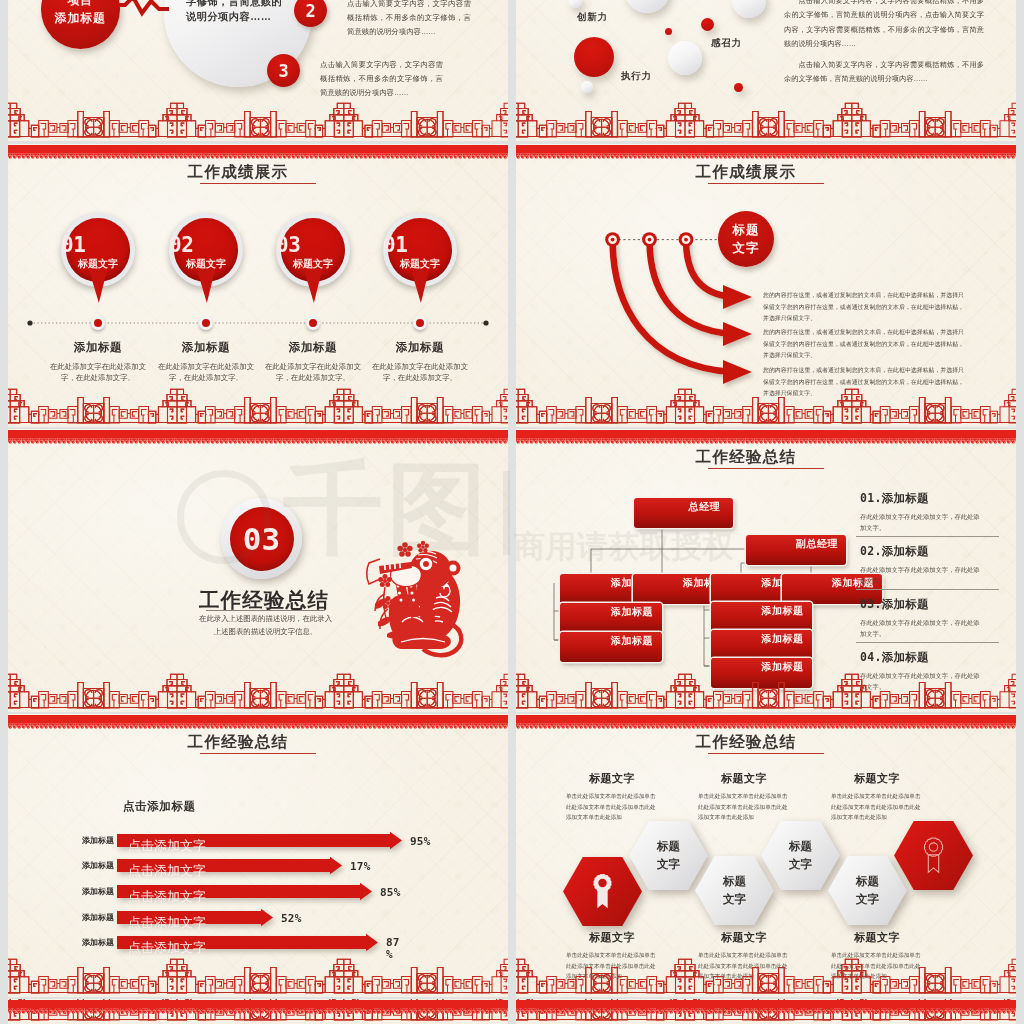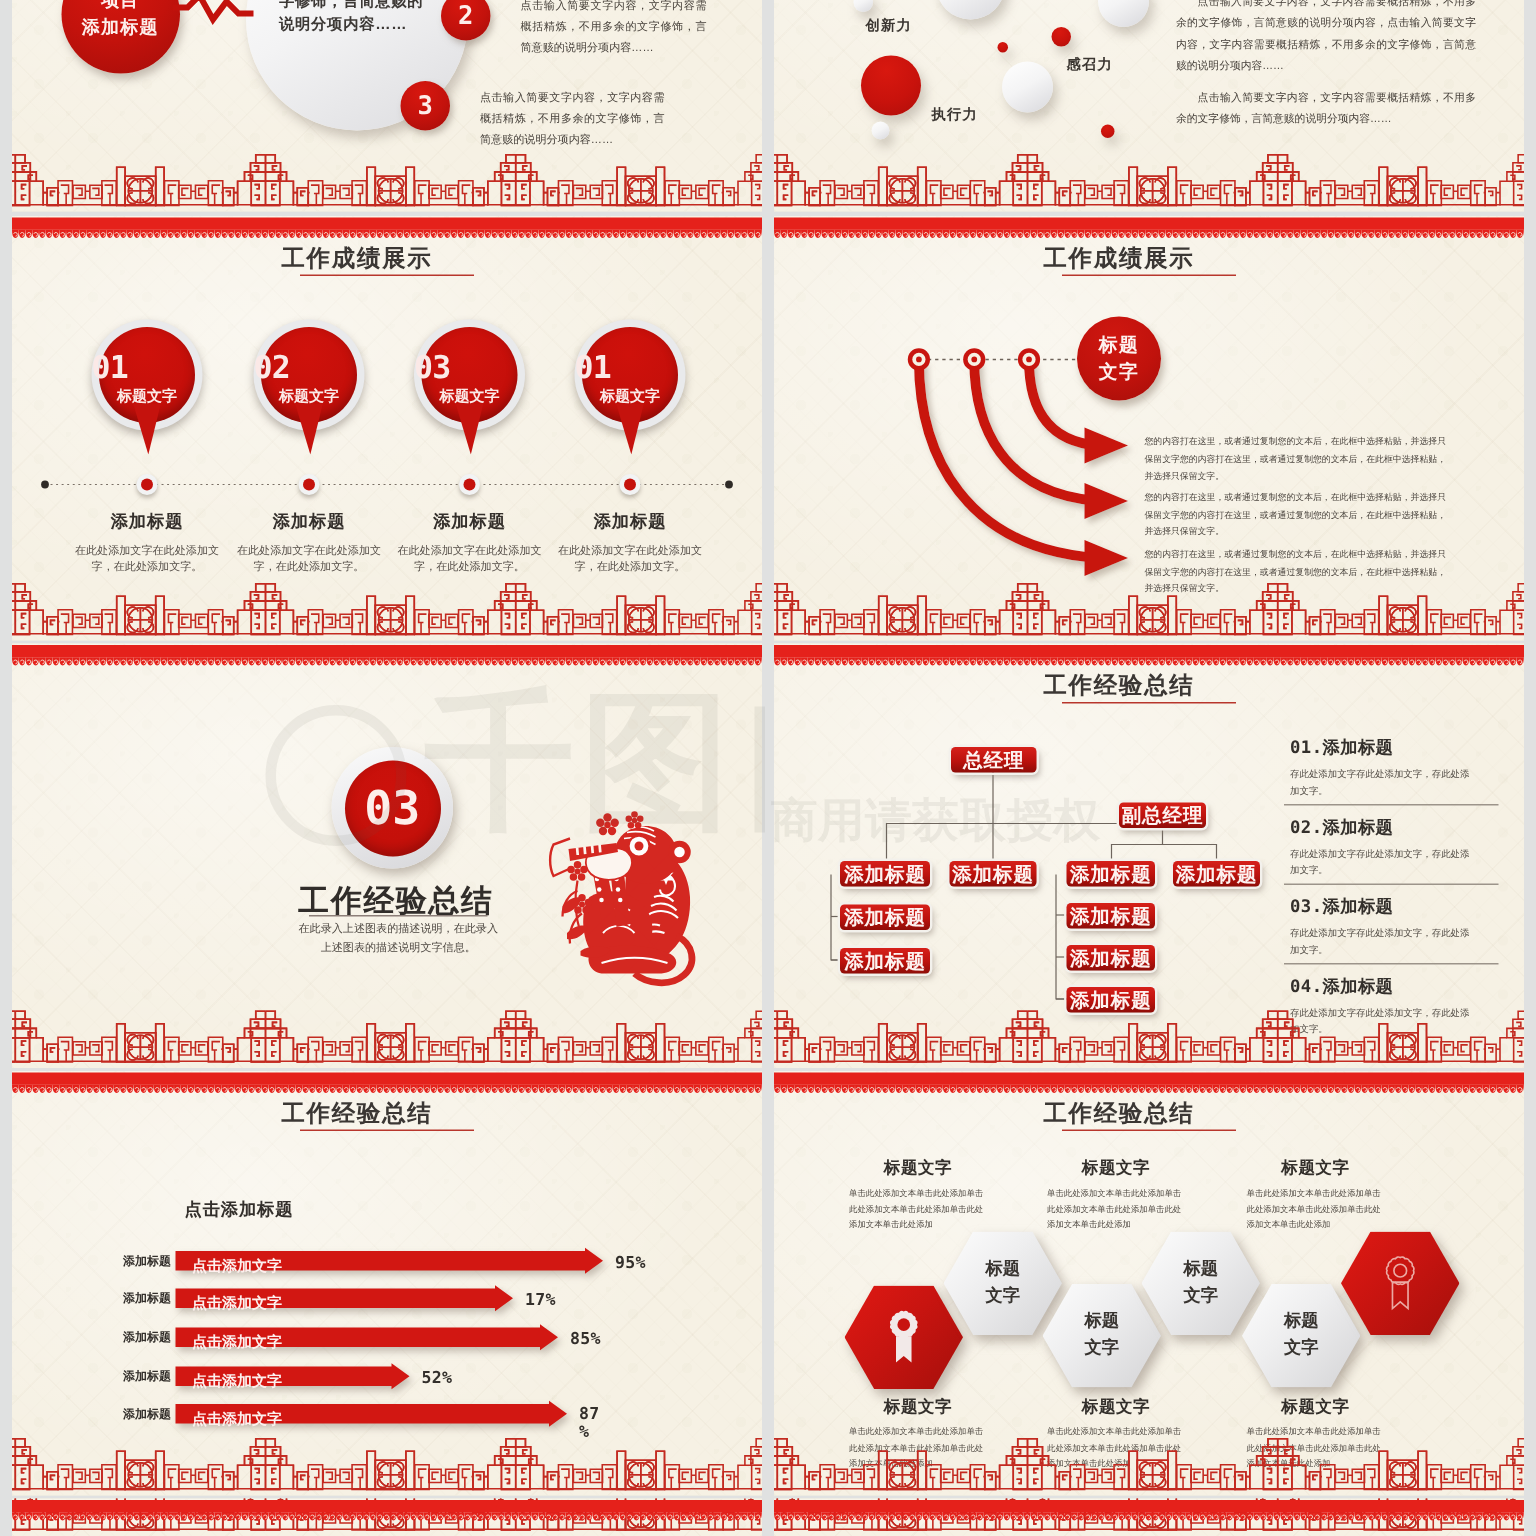--- a/index.html
+++ b/index.html
@@ -94,40 +94,40 @@
   .wm-logo-text{position:absolute;left:106px;top:-9px;font-size:100px;line-height:100px;
      font-weight:bold;color:rgba(96,92,86,.085);letter-spacing:4px;white-space:nowrap;}
   .wm-bar{position:absolute;left:326px;top:4px;width:7px;height:84px;
      background:rgba(96,92,86,.085);}
   .wm-l1{position:absolute;left:514px;top:476px;font-size:31px;font-weight:bold;
      color:rgba(96,92,86,.085);letter-spacing:0.4px;white-space:nowrap;}
   .wm-l2{position:absolute;left:514px;top:526px;font-size:31px;font-weight:bold;
      color:rgba(96,92,86,.085);letter-spacing:0.4px;white-space:nowrap;}
 
   
-  .org{position:absolute;height:17px;line-height:17px;text-align:center;border-radius:3px;
+  .org{position:absolute;height:30px;line-height:17px;text-align:center;border-radius:3px;
      background:linear-gradient(180deg,#d6201a 0%,#bc120d 55%,#8f0d08 100%);
-     color:#fdf2f0;font-size:13px;font-weight:bold;letter-spacing:.6px;
-     box-shadow:0 0 0 1.6px #f3f1ec, 2px 3px 4px rgba(140,128,116,.55);}
+     color:#fdf2f0;font-size:10px;font-weight:bold;letter-spacing:.6px;
+     box-shadow:0 0 0 1.6px #f3f1ec, 2px 3px 4px rgba(140,128,116,.55);padding-left:42px;}
   .s6-list{position:absolute;left:344px;top:62px;width:135px;}
   .s6-item{height:45px;}
   .s6-h{font-size:11.5px;font-weight:bold;color:#332f2b;letter-spacing:.3px;}
   .s6-h span:first-child{font-family:"DejaVu Sans Mono",monospace;}
   .s6-b{margin-top:5px;width:121px;font-size:6.3px;line-height:1.78;color:#4f4942;}
   .s6-sep{height:1px;background:#9c948a;margin:0 -4px 7px -4px;}
 
   
   .s7-h{position:absolute;left:115px;top:85px;font-size:11.5px;font-weight:bold;
      color:#332f2b;letter-spacing:.6px;}
   .bar-row{position:absolute;left:0;width:500px;height:13px;}
   .bar-cat{position:absolute;left:60px;top:1px;width:46px;text-align:right;
      font-size:8px;font-weight:bold;color:#332f2b;}
   .bar-svg{position:absolute;left:109px;top:0;height:13px;
      filter:drop-shadow(2px 3px 2.5px rgba(150,138,126,.5));}
-  .bar-lab{position:absolute;top:2.6px;font-size:10px;font-weight:bold;color:#fdf0ee;}
+  .bar-lab{position:absolute;top:2.6px;font-size:13px;font-weight:normal;color:#fdf0ee;}
   .bar-val{position:absolute;top:0.5px;font-size:11px;font-weight:bold;color:#332f2b;
      letter-spacing:.2px;font-family:"DejaVu Sans Mono",monospace;}
   .bar-val-wrap{width:16px;line-height:1.15;}
 
   
   .hex{position:absolute;width:79px;height:69px;
      clip-path:polygon(25% 0%,75% 0%,100% 50%,75% 100%,25% 100%,0% 50%);
      display:flex;align-items:center;justify-content:center;}
   .hex-wrap{position:absolute;filter:drop-shadow(3px 4px 4px rgba(140,128,116,.55));}
   .hex-white{background:linear-gradient(135deg,#fdfdfd 0%,#eeeeef 42%,#d4d4d6 100%);}

